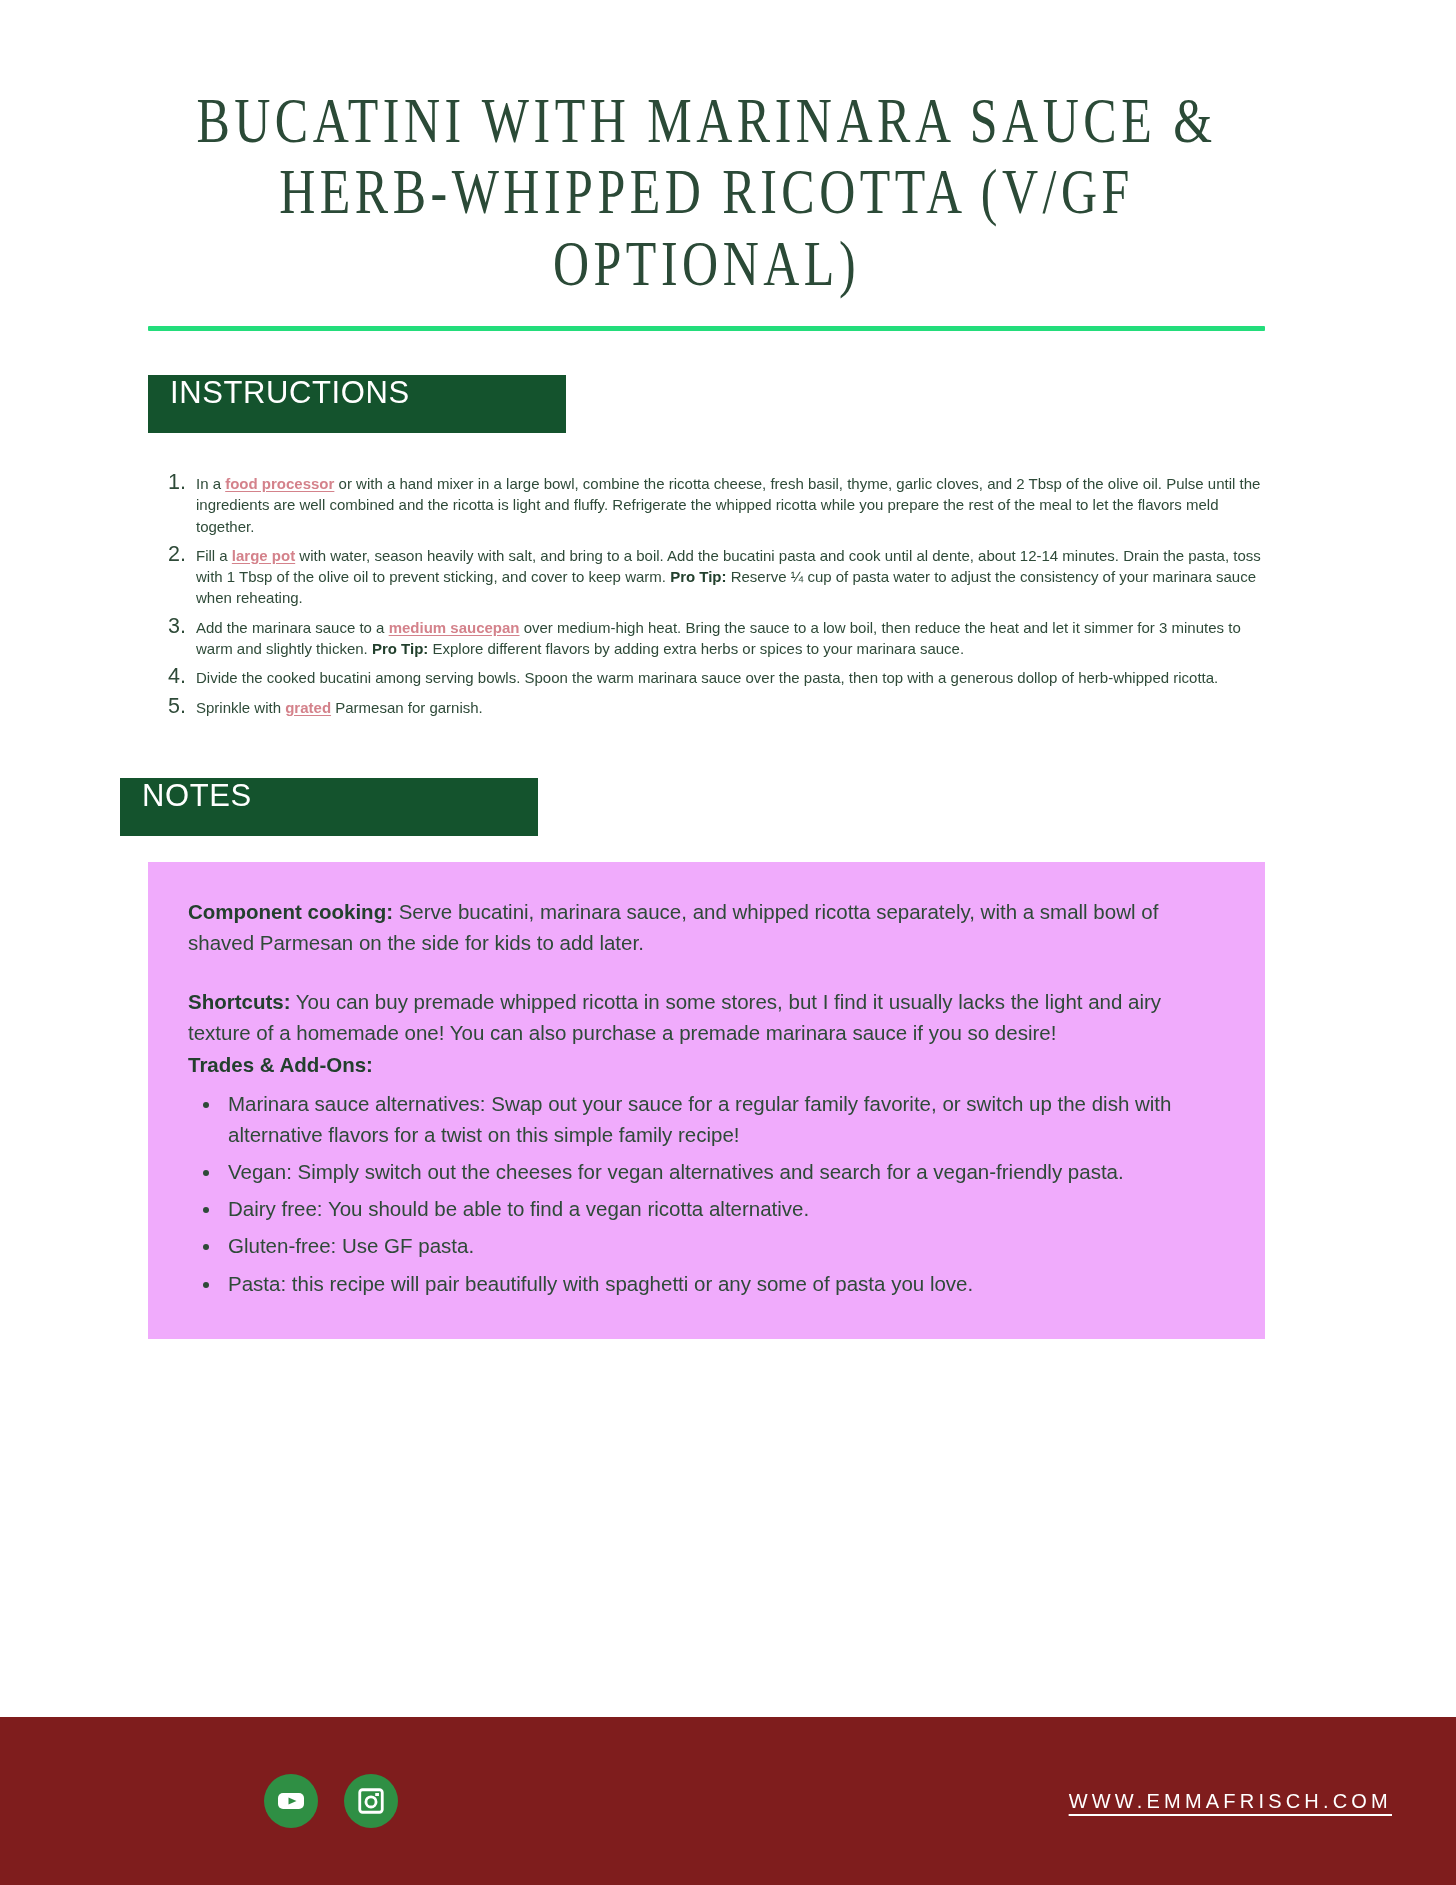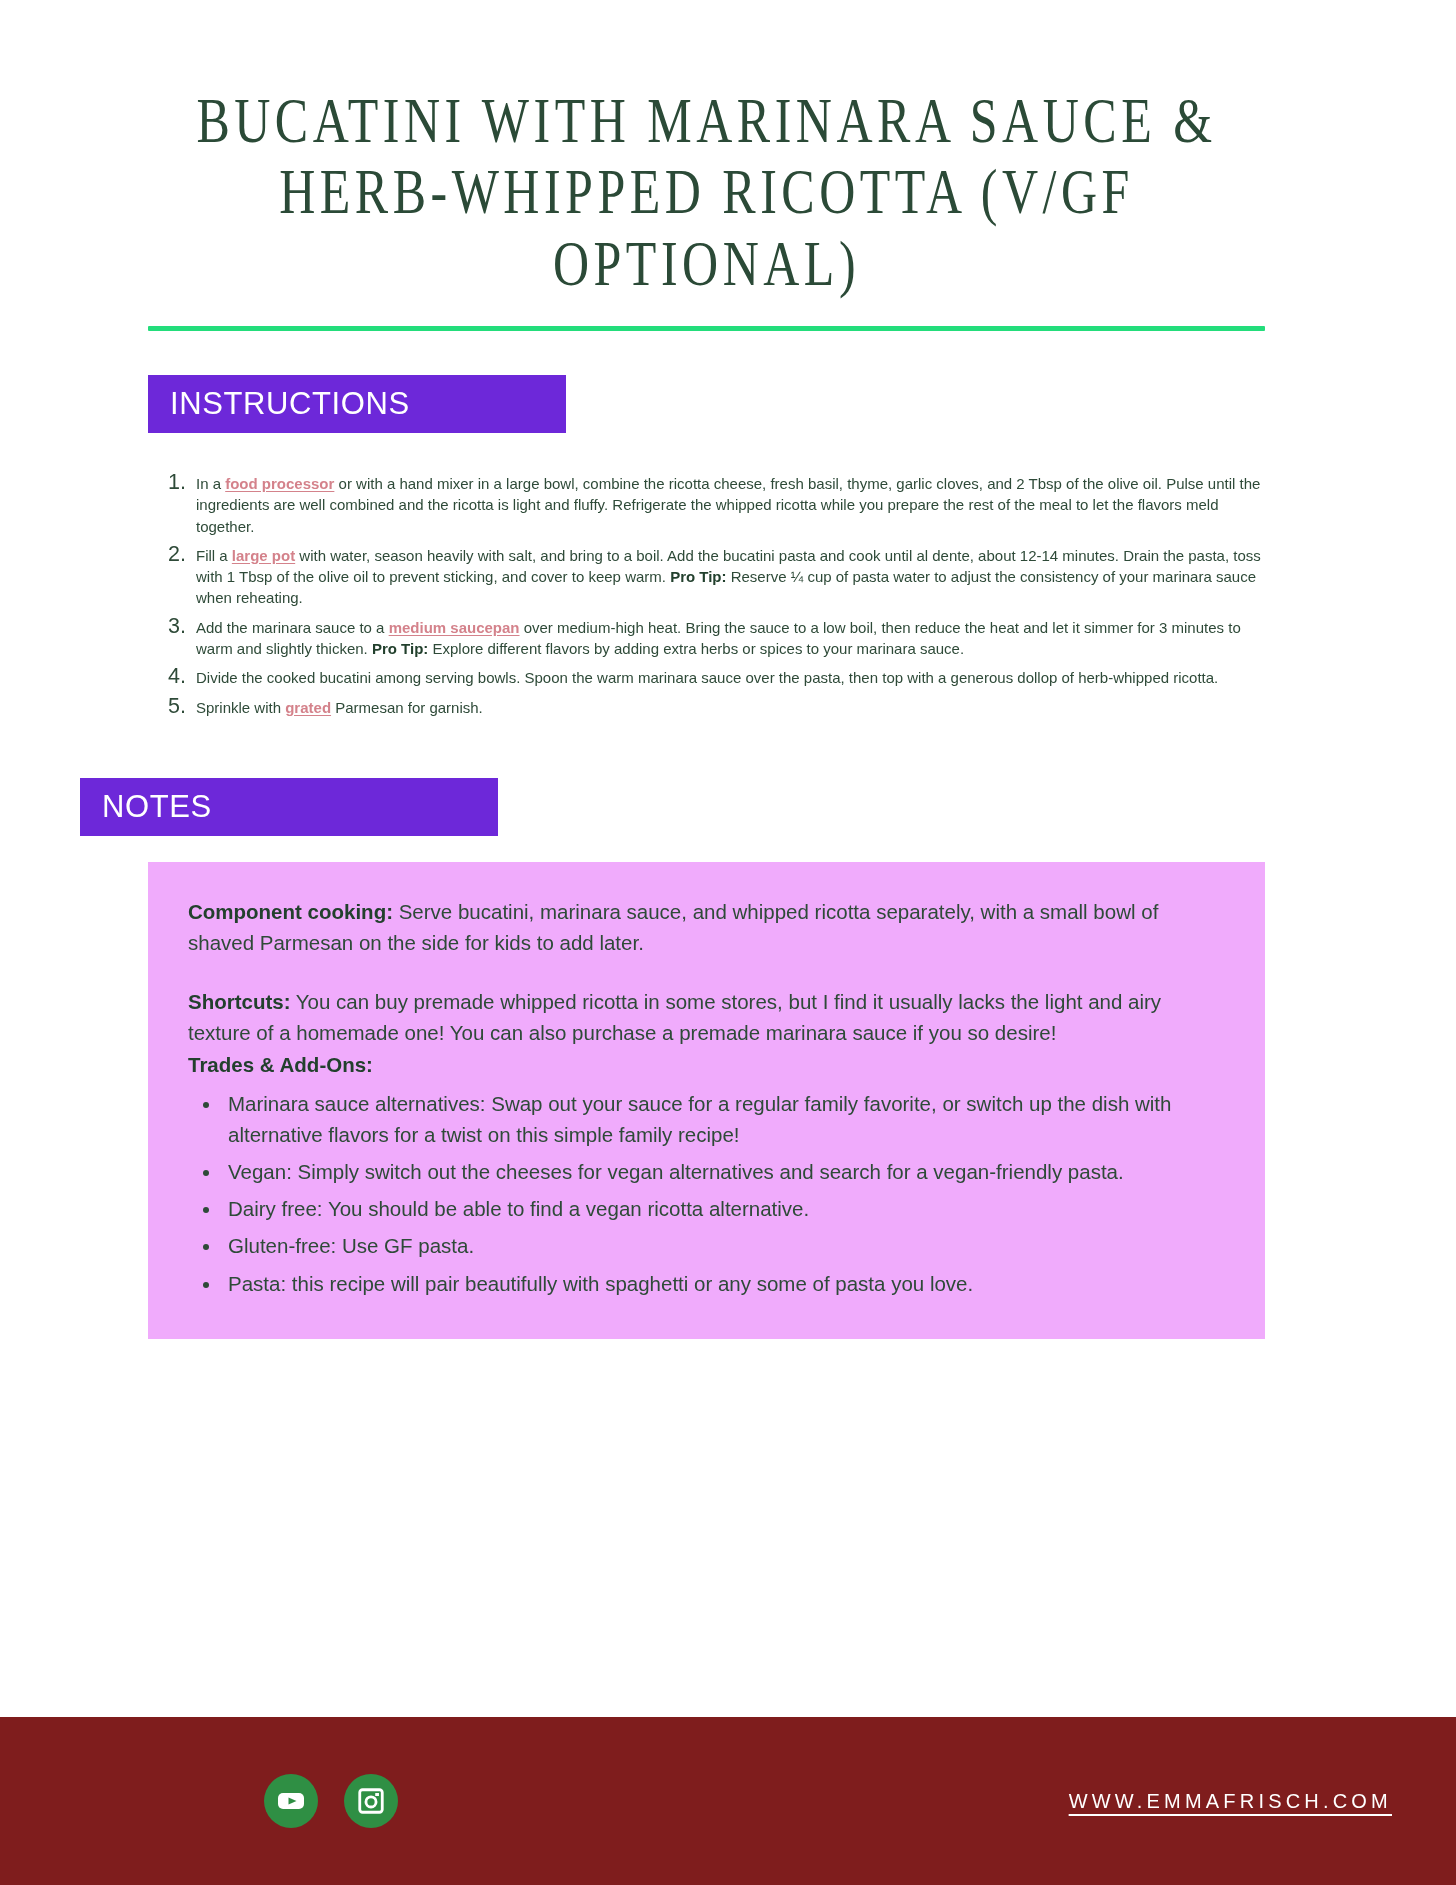--- a/index.html
+++ b/index.html
@@ -42,36 +42,36 @@
 
   .green-divider {
     height: 5px;
     background: #23dd7b;
     margin: 74px 148px 0 148px;
     border-radius: 1px;
   }
 
   
   .section-banner {
-    background: #6d28d9;
+    background: #14532d;
     color: #ffffff;
     font-size: 31px;
     letter-spacing: 0.6px;
     height: 58px;
     display: flex;
-    align-items: center;
+    align-items: flex-start;
     padding-left: 22px;
     box-sizing: border-box;
     width: 418px;
   }
   .banner-instructions {
     margin: 44px 0 0 148px;
   }
   .banner-notes {
-    margin: 60px 0 0 80px;
+    margin: 60px 0 0 120px;
   }
 
   
   .instructions {
     margin: 34px 148px 0 148px;
     padding: 0 0 0 44px;
     list-style-position: outside;
     font-size: 15px;
     line-height: 1.42;
     color: #2e4a38;

